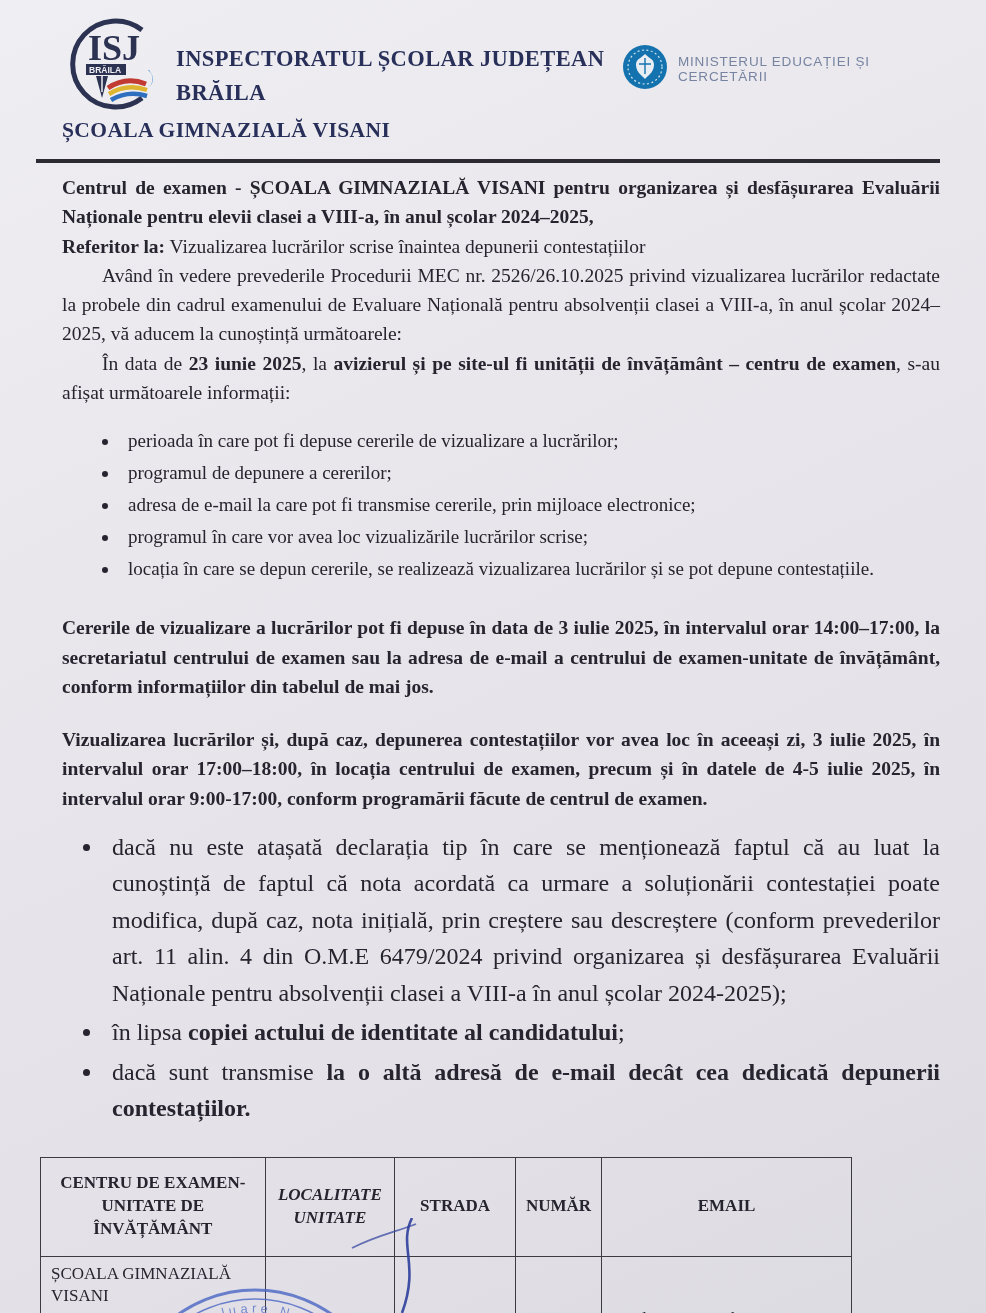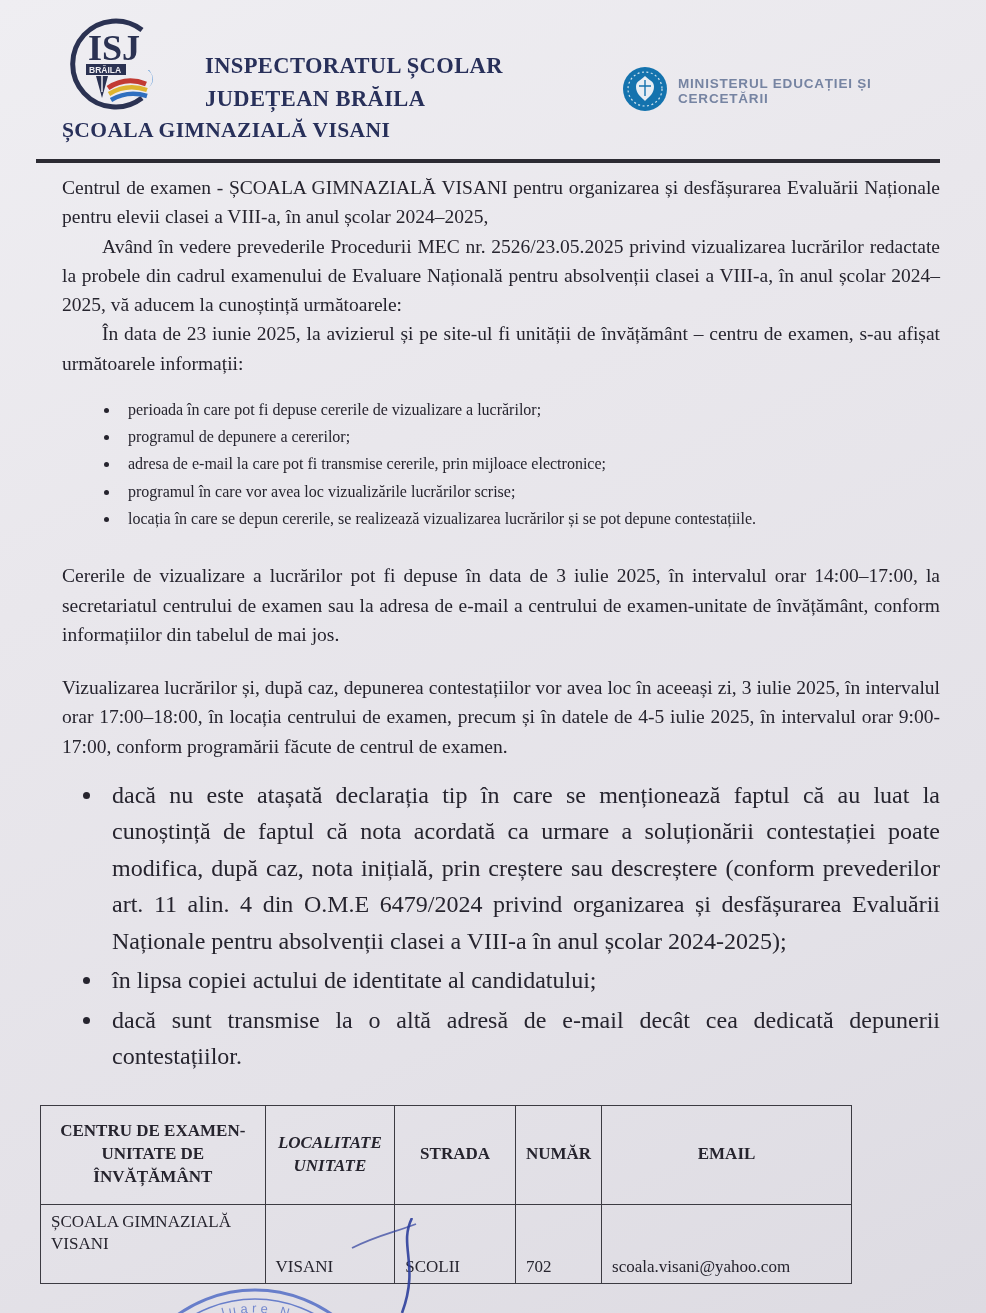--- a/index.html
+++ b/index.html
@@ -8,46 +8,46 @@
     width:986px; height:1313px;
     margin:0 auto;
     box-sizing:border-box;
     padding:14px 46px 0 62px;
     background:linear-gradient(155deg,#efeef2 0%,#e9e7ec 35%,#e4e2e8 70%,#dddbe2 100%);
     font-family:"Liberation Serif","DejaVu Serif",serif;
     color:#26242e;
     overflow:hidden;
   }
   
-  .hdr { display:flex; align-items:flex-end;gap:29px; }
+  .hdr { display:flex; align-items:center; }
   .isj-logo { flex:0 0 auto; margin-right:14px; }
   .org-title {
     width:450px; font-size:22.5px; font-weight:bold; color:#28305a;
     line-height:1.5; letter-spacing:.4px; margin-top:21px;
   }
   .ministry { margin-left:auto; display:flex; align-items:center; gap:10px; margin-top:8px; }
   .ministry-label {
-    width:262px; font-size:13.5px; font-weight:bold; color:#7684a2;
+    width:262px; font-size:13.5px; font-weight:normal; color:#7684a2;
     letter-spacing:.8px; font-family:"Liberation Sans","DejaVu Sans",sans-serif;
   }
   .school-title {
     font-size:21.5px; font-weight:bold; color:#28305a; letter-spacing:.4px;
     margin-top:2px;
   }
   .rule { height:4px; background:#2c2b33; margin:16px 0 10px -26px; }
 
   
   .doc p { margin:0; font-size:19.5px; line-height:1.5; text-align:justify; }
-  .b { font-weight:normal; }
+  .b { font-weight:bold; }
   .gap-lg { margin-top:30px !important; }
   .gap-md { margin-top:24px !important; }
   .indent { text-indent:40px; }
 
   ul.blist { margin:20px 0 0 34px; padding-left:24px; }
-  ul.blist li { font-size:16px; line-height:1.52; text-align:justify; padding-left:8px; margin-bottom:3px; }
+  ul.blist li { font-size:19px; line-height:1.52; text-align:justify; padding-left:8px; margin-bottom:3px; }
   ul.blist2 { margin:16px 0 0 18px; padding-left:24px; }
   ul.blist2 li { font-size:24px; line-height:1.52; text-align:justify; padding-left:8px; margin-bottom:3px; }
 
   
   table.info {
     width:812px; margin:30px 0 0 -22px;
     border-collapse:collapse;
   }
   table.info th, table.info td {
     border:1.7px solid #3c3b42;
@@ -98,22 +98,23 @@
   </div>
 
   <div class="school-title">ȘCOALA GIMNAZIALĂ VISANI</div>
 
   <div class="rule"></div>
 
   <div class="doc">
     <p class="b">Centrul de examen - ȘCOALA GIMNAZIALĂ VISANI pentru organizarea și desfășurarea Evaluării Naționale pentru elevii clasei a VIII-a, în anul școlar 2024–2025,</p>
 
 
+    <p><span class="b">Referitor la:</span><span> Vizualizarea lucrărilor scrise înaintea depunerii contestațiilor</span></p>
 
-    <p class="indent">Având în vedere prevederile Procedurii MEC nr. 2526/23.05.2025 privind vizualizarea lucrărilor redactate la probele din cadrul examenului de Evaluare Națională pentru absolvenții clasei a VIII-a, în anul școlar 2024–2025, vă aducem la cunoștință următoarele:</p>
+    <p class="indent">Având în vedere prevederile Procedurii MEC nr. 2526/26.10.2025 privind vizualizarea lucrărilor redactate la probele din cadrul examenului de Evaluare Națională pentru absolvenții clasei a VIII-a, în anul școlar 2024–2025, vă aducem la cunoștință următoarele:</p>
 
     <p class="indent"><span>În data de </span><span class="b">23 iunie 2025</span><span>, la </span><span class="b">avizierul și pe site-ul fi unității de învățământ – centru de examen</span><span>, s-au  afișat următoarele informații:</span></p>
 
     <ul class="blist">
       <li>perioada în care pot fi depuse cererile de vizualizare a lucrărilor;</li>
       <li>programul de depunere a cererilor;</li>
       <li>adresa de e-mail la care pot fi transmise cererile, prin mijloace electronice;</li>
       <li>programul în care vor avea loc vizualizările lucrărilor scrise;</li>
       <li>locația în care se depun cererile, se realizează vizualizarea lucrărilor și se pot depune contestațiile.</li>
     </ul>

